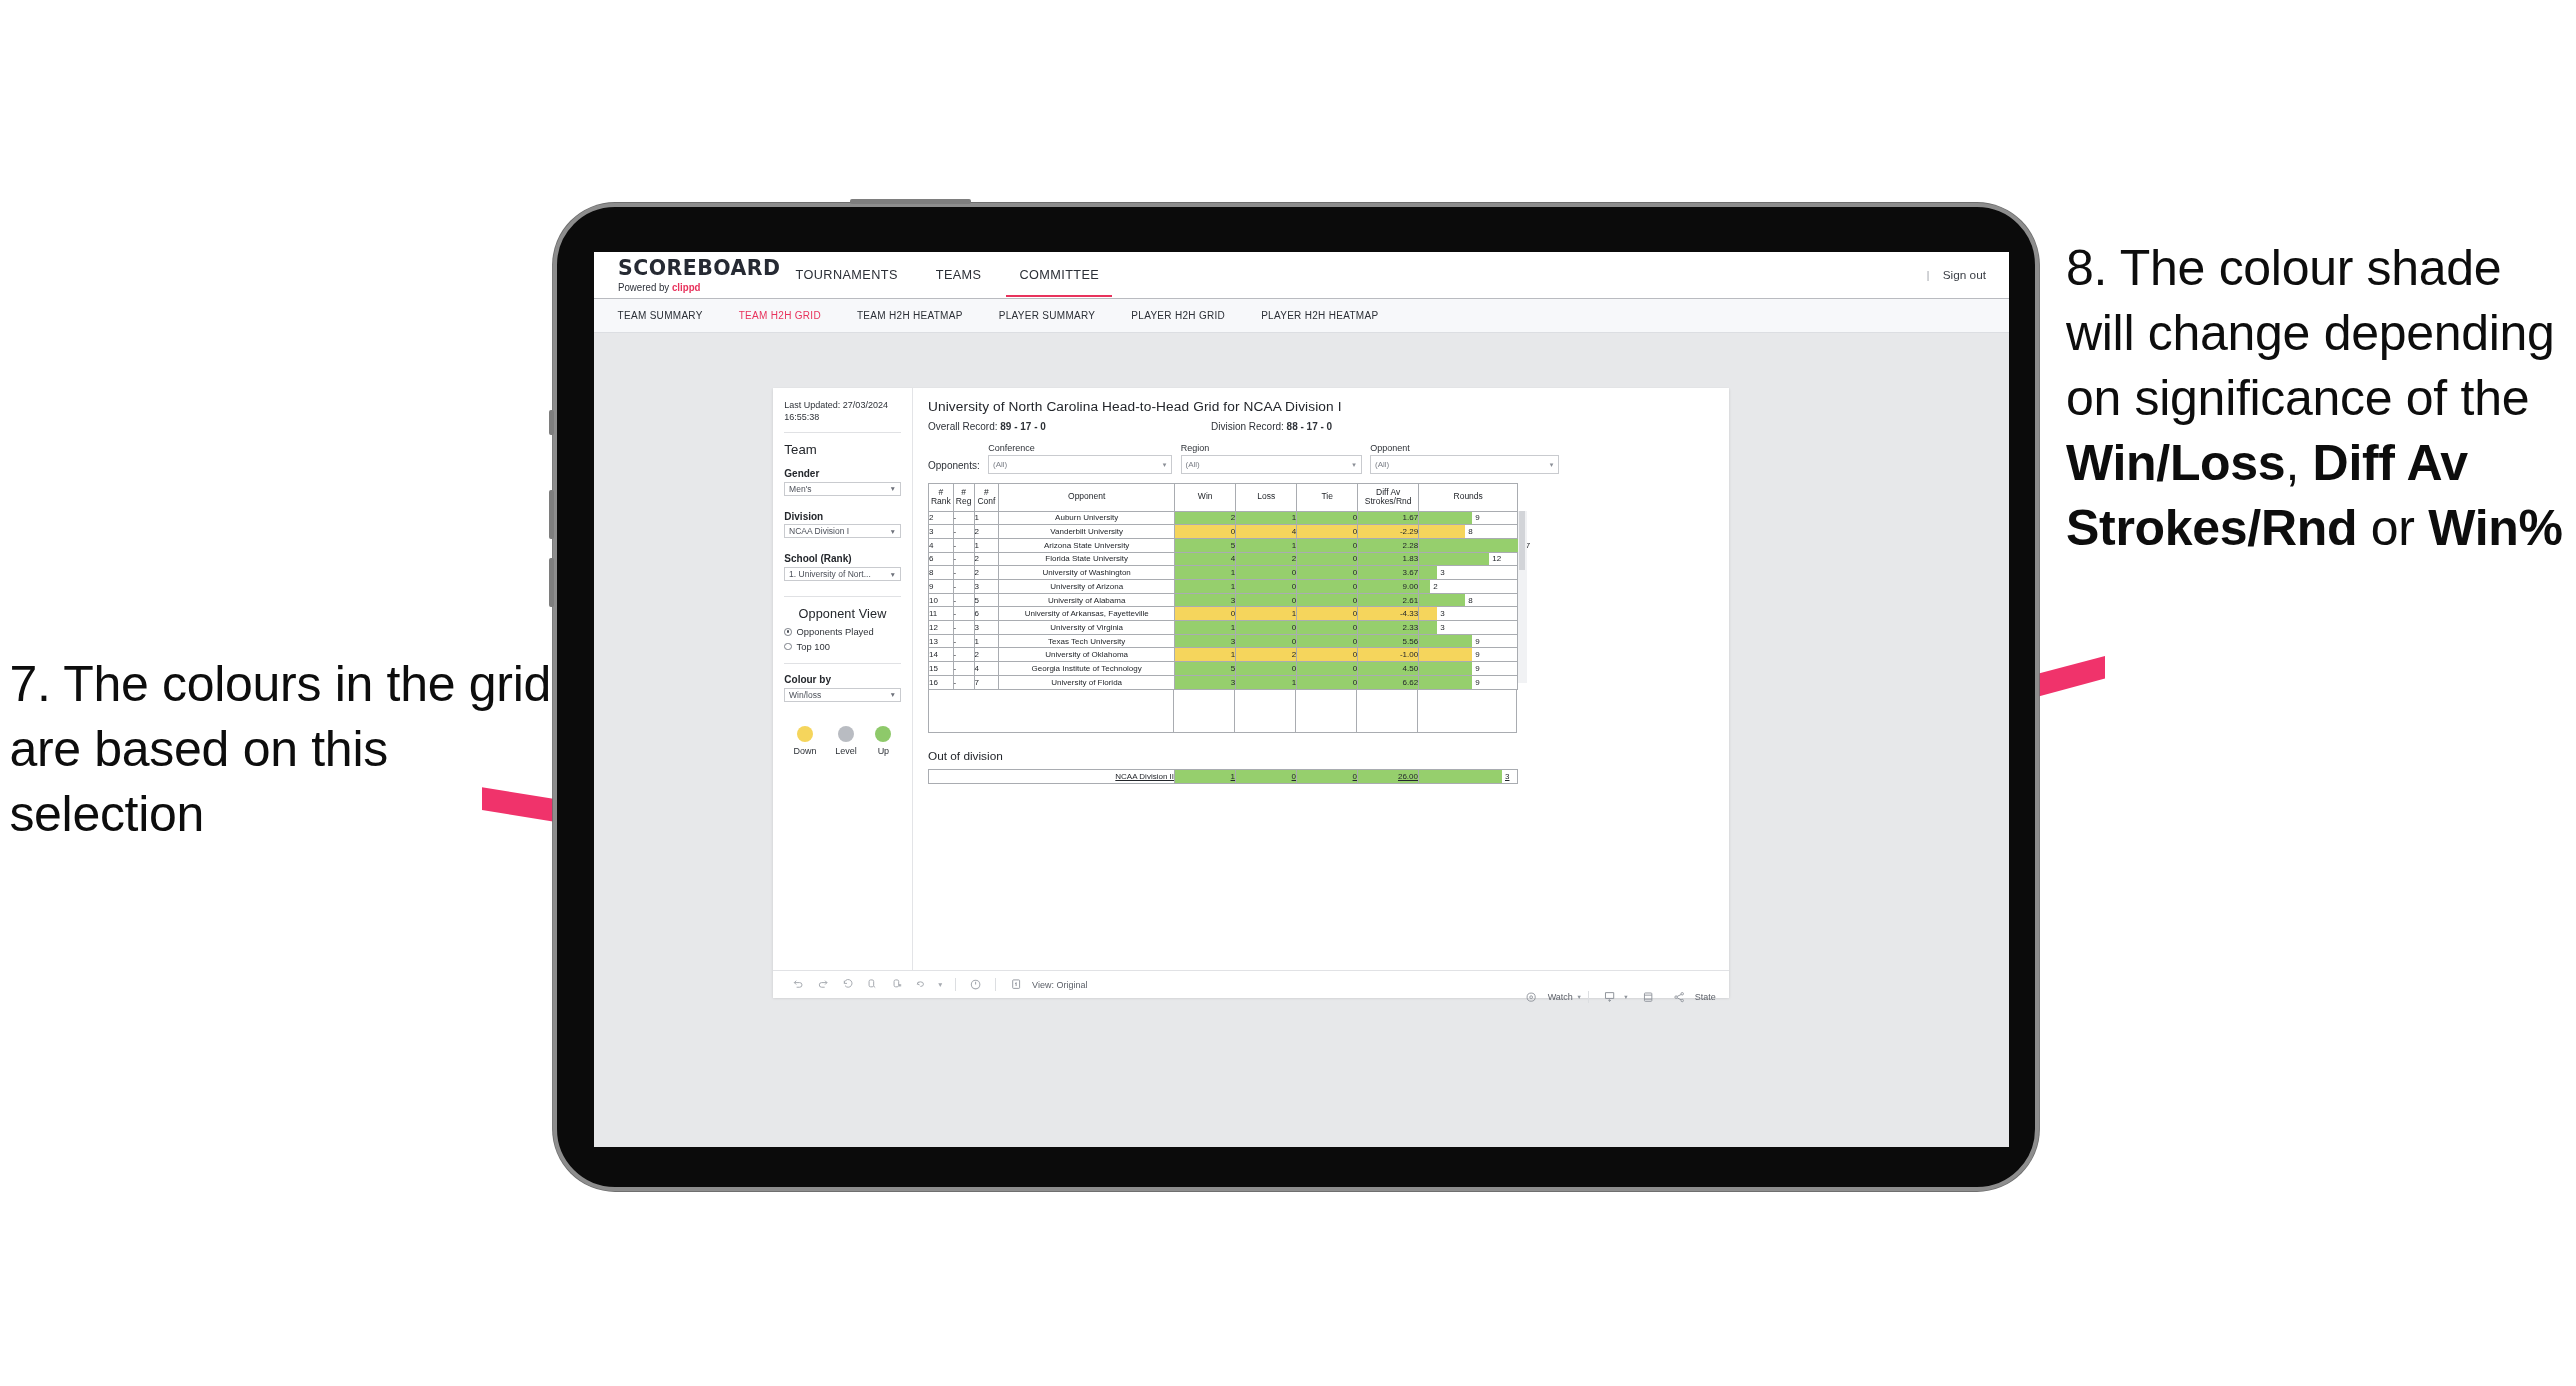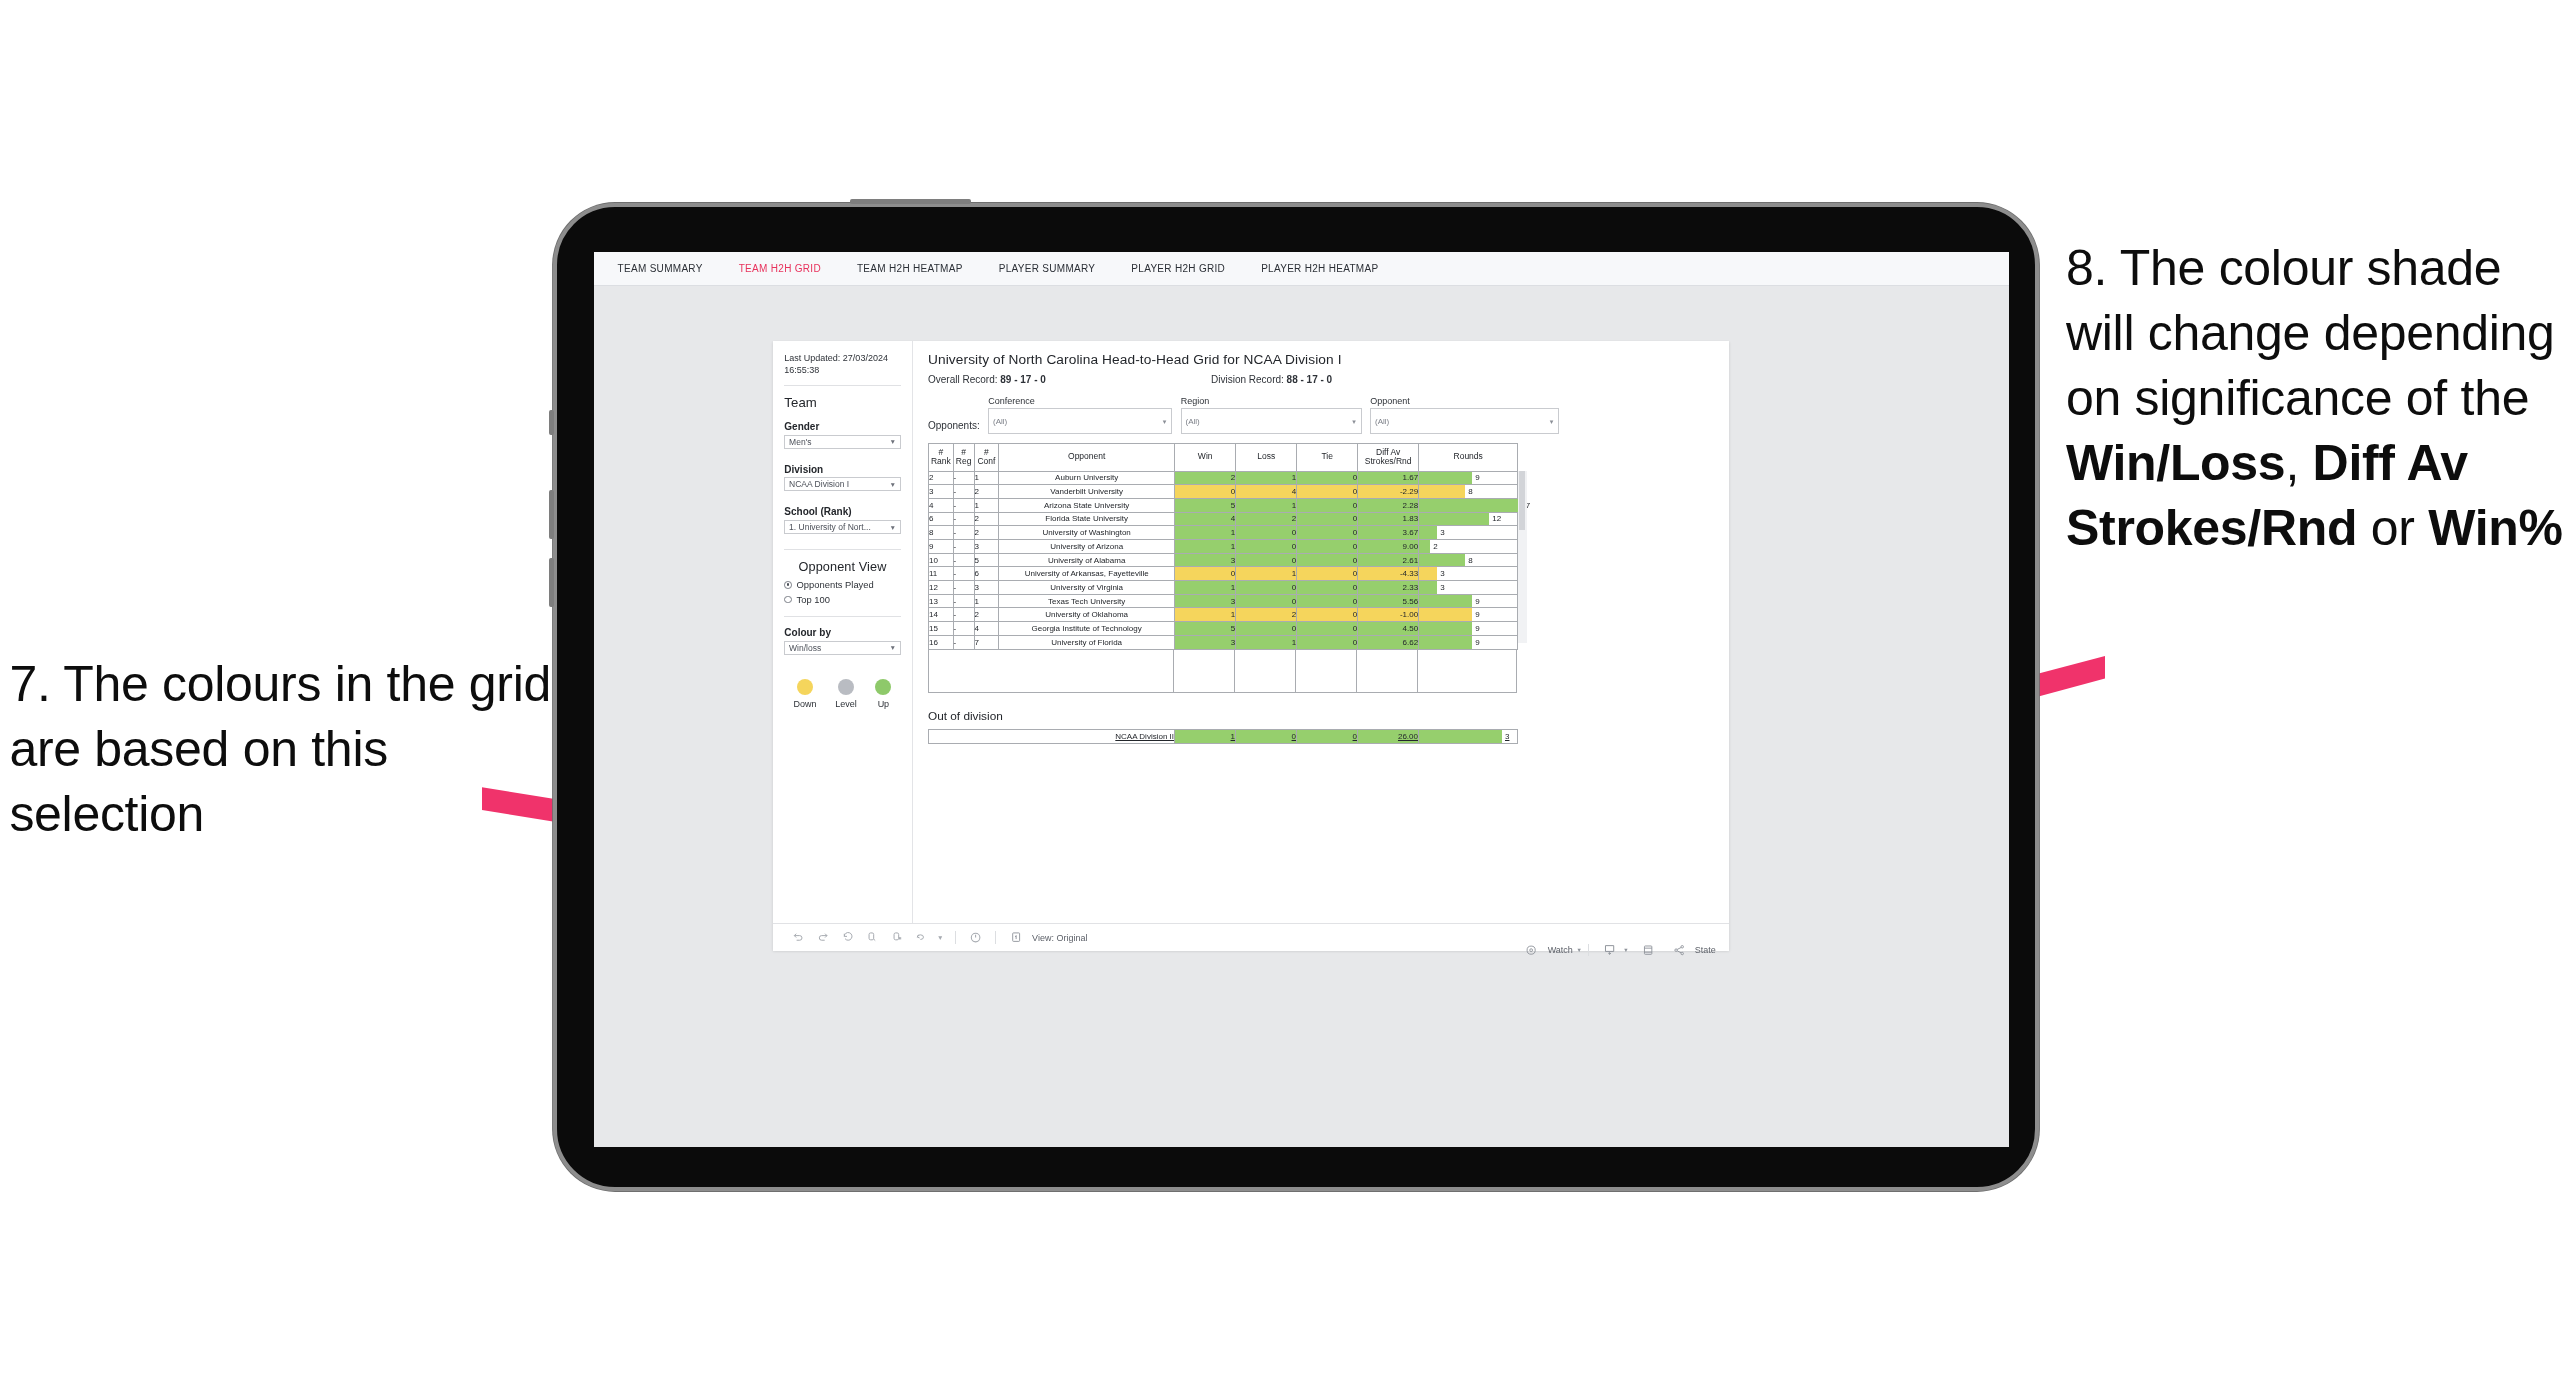--- a/index.html
+++ b/index.html
@@ -140,21 +140,21 @@
   #view-title { font-size: 13.7px; color:#23262b; letter-spacing:0.1px; margin-bottom: 6.6px; }
   #records { display:flex; font-size: 10px; color:#2e3238; margin-bottom: 11.3px; }
   #records b { font-weight: 700; }
   #rec-overall { width: 283px; }
 
   #filters { display:flex; align-items:flex-end; gap: 8.5px; margin-bottom: 8.5px; }
   #filters .flabel-inline { font-size: 10px; color:#2e3238; padding-bottom: 2.8px; }
   .filter { }
   .filter .cap { font-size: 9px; color:#2e3238; margin-bottom: 1.9px; }
   .filter .box {
-    height: 26px; border: 0.9px solid #c9cbcf; background:#fff; display:flex; align-items:center;
+    height: 19px; border: 0.9px solid #c9cbcf; background:#fff; display:flex; align-items:center;
     padding: 0 3.8px; font-size: 8px; color:#7b7f87;
   }
   .filter .box .caret { margin-left:auto; font-size: 6.1px; color:#8b8f97; }
   #f-conference .box { width: 184px; }
   #f-region .box { width: 181px; }
   #f-opponent .box { width: 189px; }
 
   
   #gridwrap { position: relative; width: 590px; }
   table.grid { border-collapse: collapse; table-layout: fixed; width: 590px; font-size: 8px; color:#23262b; }
@@ -232,20 +232,33 @@
   </svg>
 
   <div id="tablet">
     <div class="tbtn" id="tbtn-top"></div>
     <div class="tbtn" id="tbtn-s1"></div>
     <div class="tbtn" id="tbtn-s2"></div>
     <div class="tbtn" id="tbtn-s3"></div>
 
     <div id="screen">
 
+      <div id="topnav">
+        <div id="brand">
+          <div class="logo">SCOREBOARD</div>
+          <div class="powered"><span>Powered by </span><span class="clippd">clippd</span></div>
+        </div>
+        <div class="topnav-item">TOURNAMENTS</div>
+        <div class="topnav-item">TEAMS</div>
+        <div class="topnav-item active">COMMITTEE</div>
+        <div id="signout-wrap">
+          <span class="bar">|</span>
+          <span>Sign out</span>
+        </div>
+      </div>
 
       <div id="subnav">
         <div class="subnav-item">TEAM SUMMARY</div>
         <div class="subnav-item active">TEAM H2H GRID</div>
         <div class="subnav-item">TEAM H2H HEATMAP</div>
         <div class="subnav-item">PLAYER SUMMARY</div>
         <div class="subnav-item">PLAYER H2H GRID</div>
         <div class="subnav-item">PLAYER H2H HEATMAP</div>
       </div>
 

